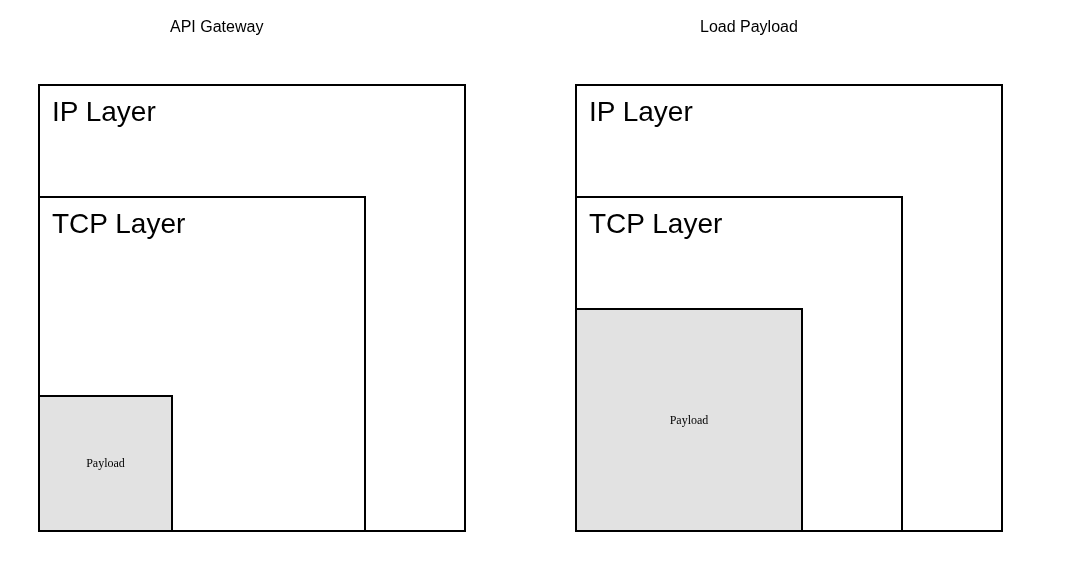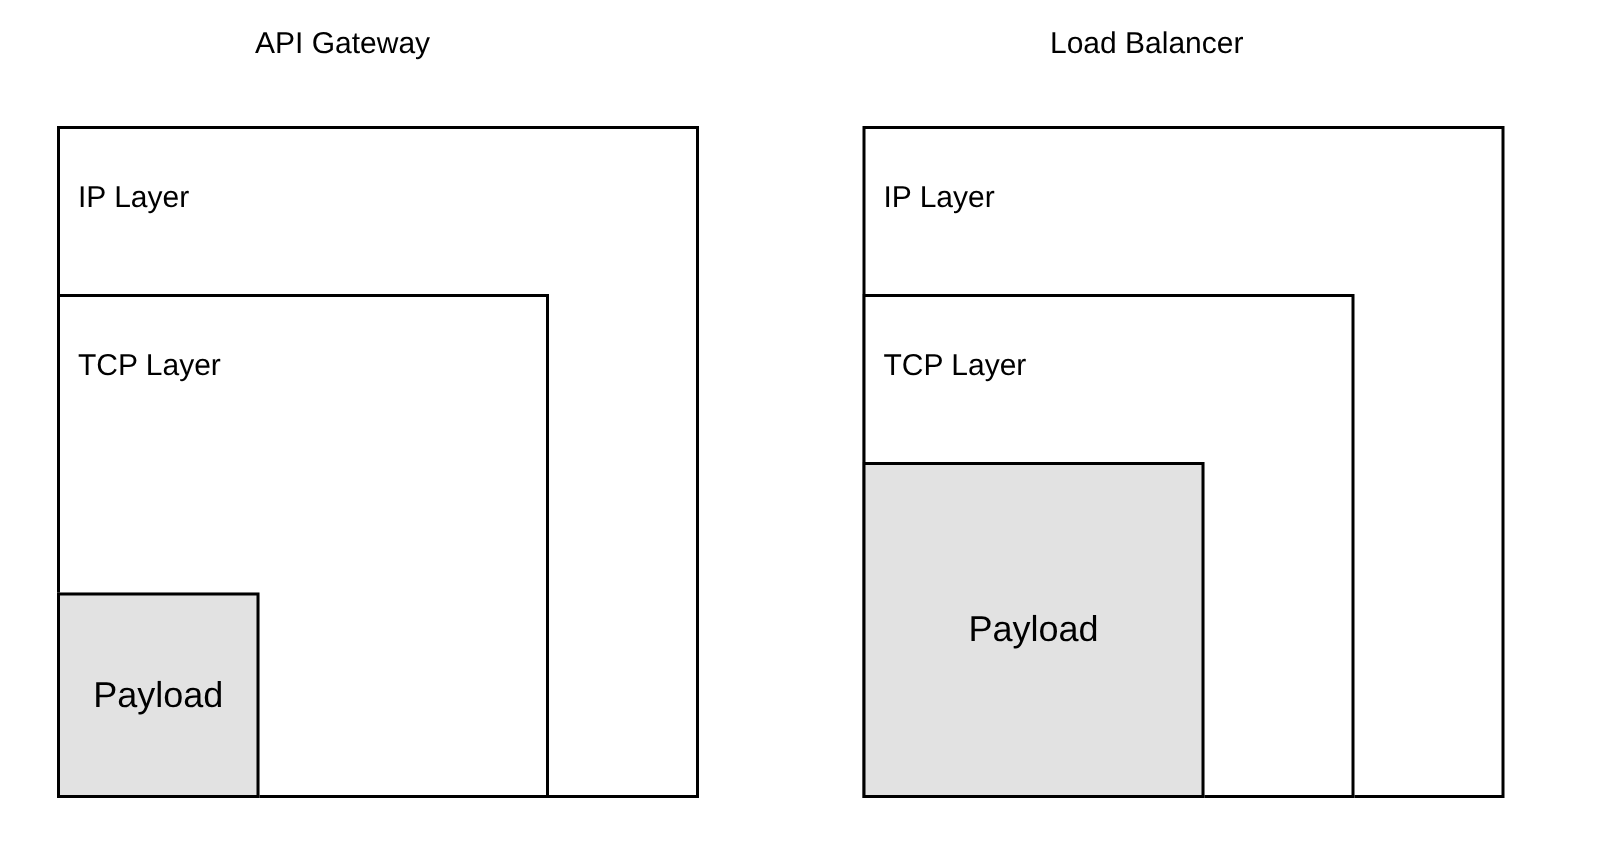--- a/index.html
+++ b/index.html
@@ -14,54 +14,54 @@
       font-family: Arial, Helvetica, sans-serif;
       position: relative;
     }
     .diagram-container {
       width: 100%;
       height: 100%;
       position: relative;
     }
     .title {
       position: absolute;
-      font-size: 20px;
+      font-size: 16px;
       font-weight: 400;
       color: #000;
     }
     .title-left {
       left: 170px;
       top: 18px;
     }
     .title-right {
       left: 700px;
       top: 18px;
     }
     .box {
       position: absolute;
       border: 2px solid #000;
       background: #ffffff;
     }
     .box-label {
       position: absolute;
-      font-size: 20px;
+      font-size: 28px;
       color: #000;
       left: 12px;
       top: 10px;
-      margin-top: 25px;
     }
     .payload-box {
       background: #e2e2e2;
       display: flex;
       align-items: center;
       justify-content: center;
     }
     .payload-label {
-      font-size: 24px;
+      font-size: 12px;
       color: #000;
+      font-family: Liberation Serif, serif;
     }
     
     .l-ip {
       left: 38px;
       top: 84px;
       width: 428px;
       height: 448px;
     }
     .l-tcp {
       left: 38px;
@@ -100,21 +100,21 @@
       width: 228px;
       height: 224px;
     }
   </style>
 </head>
 <body>
 
 <div class="diagram-container">
 
   <div class="title title-left">API Gateway</div>
-  <div class="title title-right">Load Balancer</div>
+  <div class="title title-right">Load Payload</div>
 
   <div class="box l-ip">
     <div class="box-label">IP Layer</div>
   </div>
   <div class="box l-tcp">
     <div class="box-label">TCP Layer</div>
   </div>
   <div class="box payload-box l-payload">
     <div class="payload-label">Payload</div>
   </div>

